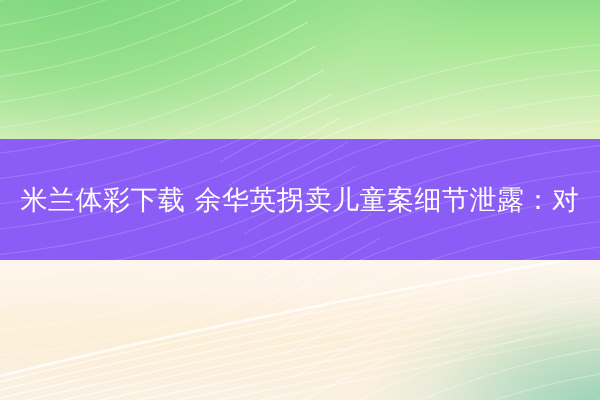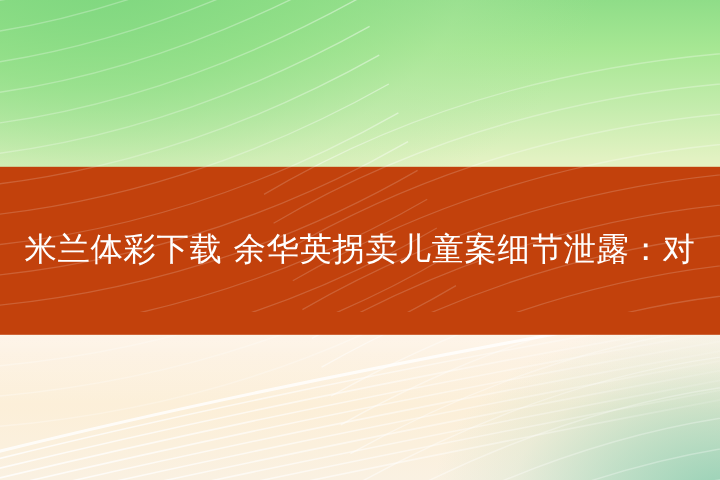--- a/index.html
+++ b/index.html
@@ -74,22 +74,22 @@
     inset: 0;
     pointer-events: none;
   }
 
   
   .text-band {
     position: absolute;
     left: 0;
     right: 0;
     top: 139px;
-    height: 140px;
-    background: #c2410c;
+    height: 121px;
+    background: #8b5cf6;
     display: flex;
     flex-direction: column;
     align-items: center;
     justify-content: center;
     overflow: hidden;
   }
   
   .band-deco {
     position: absolute;
     inset: 0;

